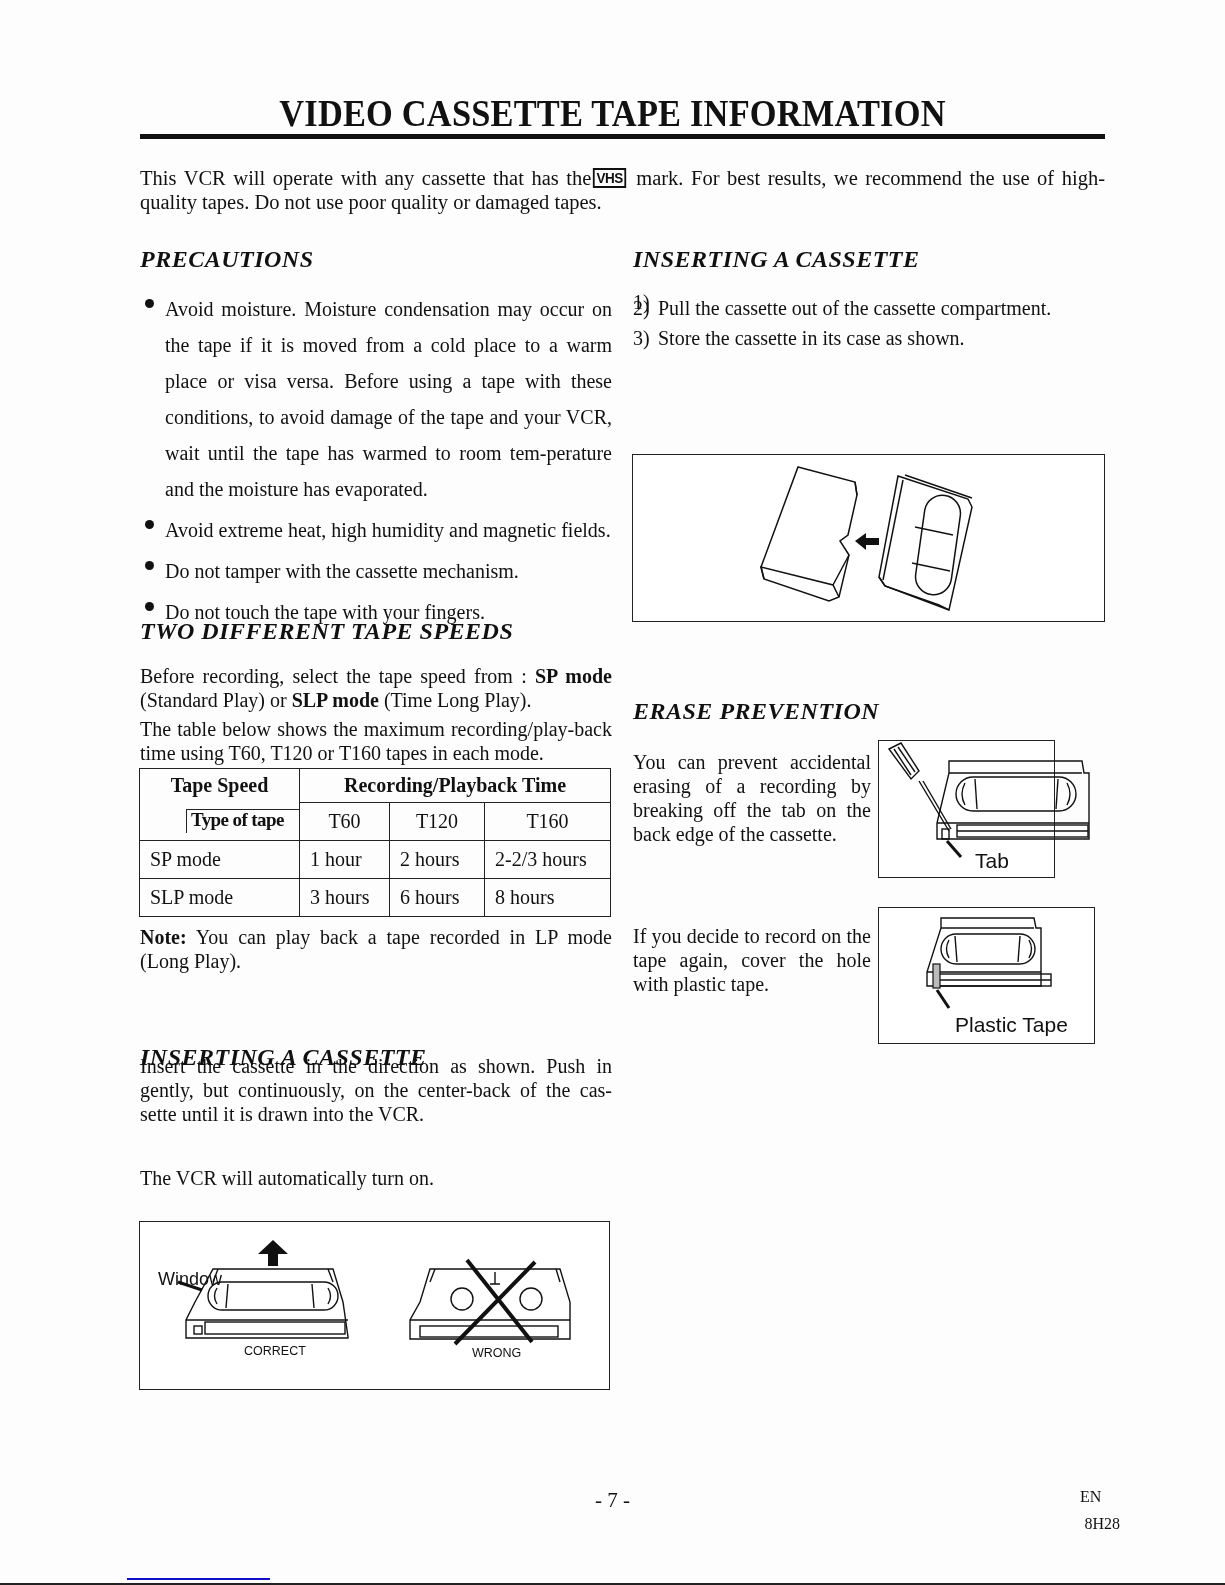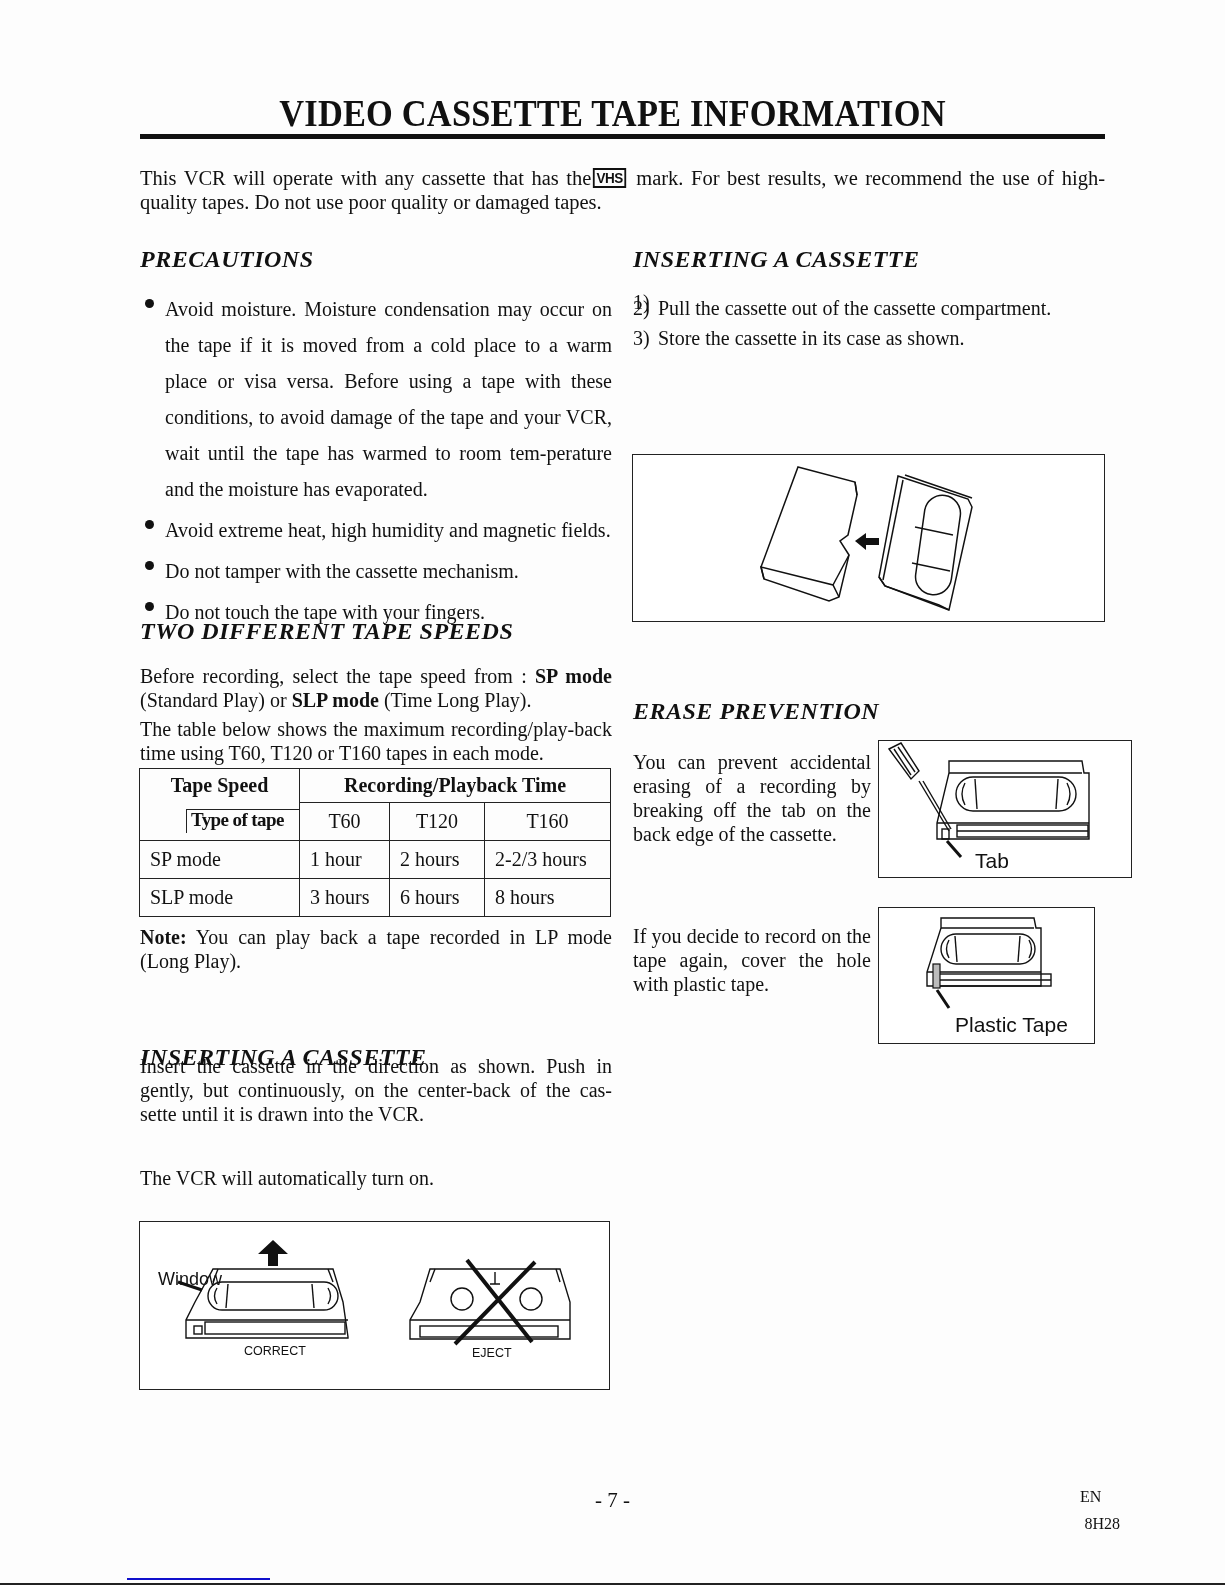--- a/index.html
+++ b/index.html
@@ -129,21 +129,21 @@
 </tbody>
   </table>
 
 <div class="abs col-left para" style="top:925px;">
   <b>Note:</b><span> You can play back a tape recorded in LP mode (Long Play).</span>
 </div>
 
 <div class="abs col-right section-heading" style="top:698px;">ERASE PREVENTION</div>
 <div class="abs para" style="left:633px; top:750px; width:238px;">You can prevent accidental erasing of a recording by breaking off the tab on the back edge of the cassette.</div>
 
-<div class="abs figure-box" style="left:878px; top:740px; width:254px; height:138px;">
+<div class="abs figure-box" style="left:878px; top:740px; width:177px; height:138px;">
   <svg width="214" height="135" viewBox="0 0 214 135">
     <g fill="none" stroke="#111" stroke-width="1.4">
       <path d="M70 20 L203 20 L205 32 L210 32 L210 98 L58 98 L58 82 L70 32 Z"></path>
       <path d="M70 32 L203 32"></path>
       <rect x="77" y="36" width="120" height="34" rx="17" ry="17"></rect>
       <path d="M96 38 L98 68"></path>
       <path d="M179 38 L177 68"></path>
       <path d="M86 42 Q80 53 86 64"></path>
       <path d="M188 42 Q194 53 188 64"></path>
       <path d="M58 82 L210 82"></path>
@@ -214,20 +214,20 @@
     <circle cx="322" cy="77" r="11"></circle>
     <circle cx="391" cy="77" r="11"></circle>
     <path d="M270 98 L430 98"></path>
     <rect x="280" y="104" width="138" height="11"></rect>
     <path d="M355 50 L355 62 M350 62 L360 62"></path>
     </g>
     <path d="M327 38 L392 120 M395 40 L315 122" stroke="#111" stroke-width="4"></path>
   </svg>
   <div class="abs label-sans" style="left:18px; top:47px; font-size:18px;">Window</div>
   <div class="abs label-sans" style="left:104px; top:122px; font-size:12.5px;">CORRECT</div>
-  <div class="abs label-sans" style="left:332px; top:124px; font-size:12.5px;">EJECT</div>
+  <div class="abs label-sans" style="left:332px; top:124px; font-size:12.5px;">WRONG</div>
 </div>
 
 <div class="abs footer-page">- 7 -</div>
 <div class="abs footer-en">EN</div>
 <div class="abs footer-code">8H28</div>
 <div class="abs blue-line"></div>
 <div class="abs bottom-rule"></div>
 
 </body></html>

